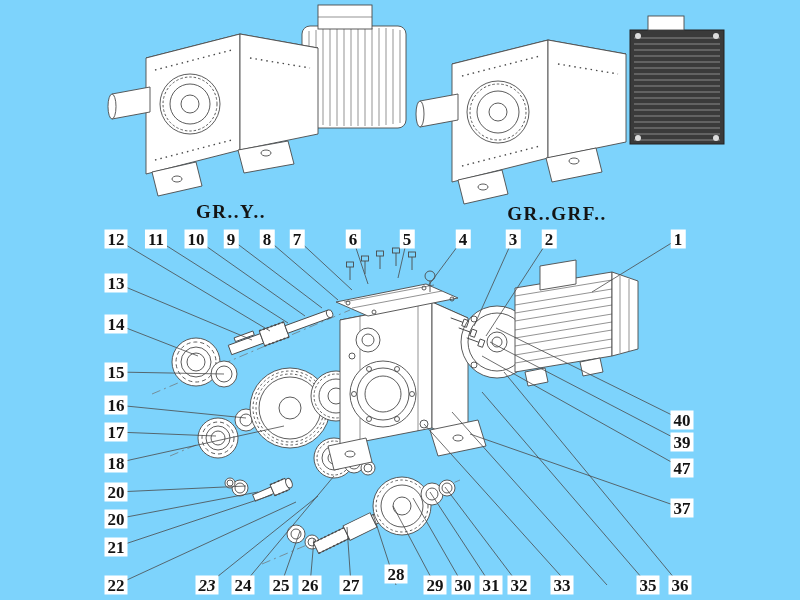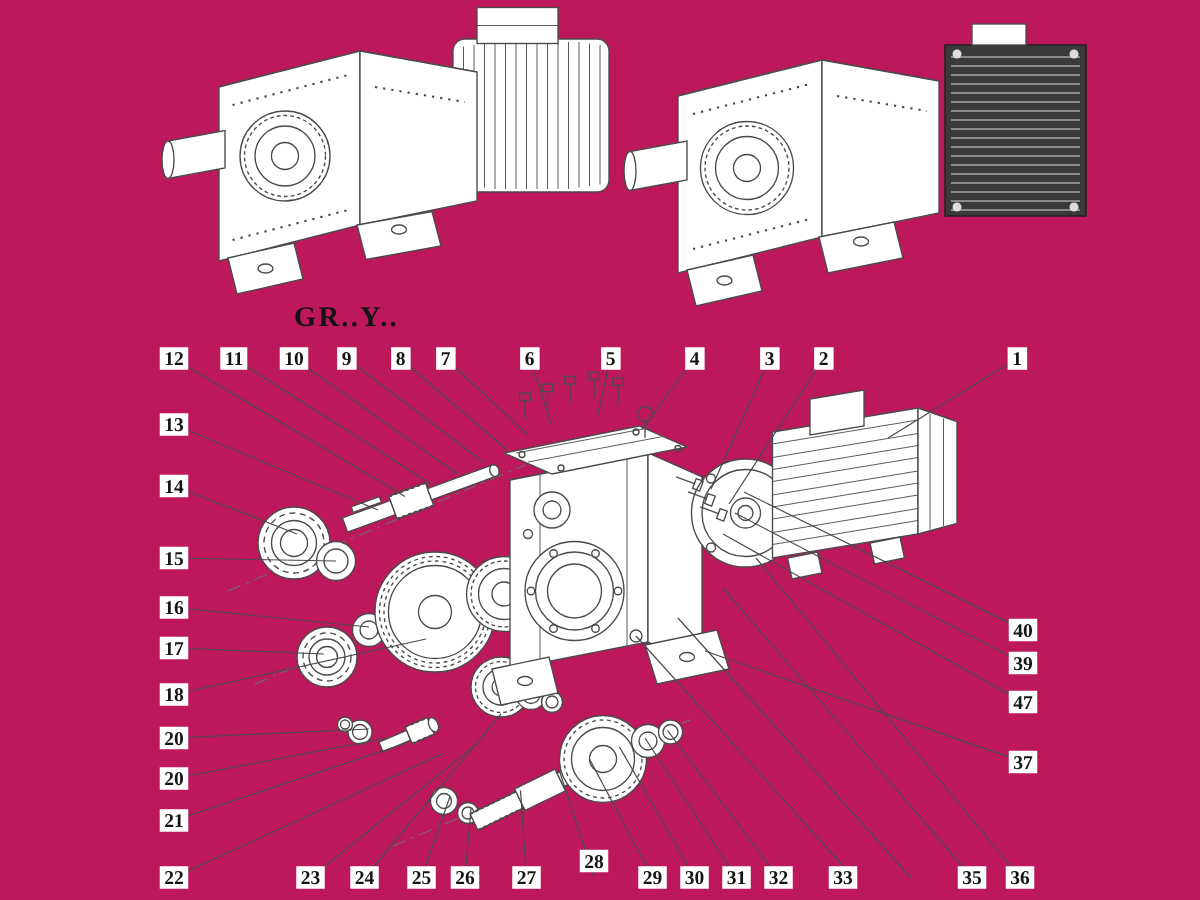--- a/index.html
+++ b/index.html
@@ -1,34 +1,35 @@
 <!DOCTYPE html>
 <html><head>
 <meta charset="utf-8">
 <style>
   html,body{margin:0;padding:0;background:#ffffff;}
-  #stage{position:relative;width:800px;height:600px;background:#be185d;overflow:hidden;
+  #stage{position:relative;width:800px;height:600px;background:#7dd3fc;overflow:hidden;
          font-family:"Liberation Serif",serif;}
   #diagram-canvas{position:absolute;left:0;top:0;z-index:1;}
   #callouts{position:absolute;left:0;top:0;width:800px;height:600px;z-index:2;pointer-events:none;}
   .callout{position:absolute;transform:translate(-50%,-50%);
-           font-weight:bold;font-size:13px;line-height:1;color:#141414;
+           font-weight:bold;font-size:17px;line-height:1;color:#141414;
            background:#ffffff;padding:1px 3px;}
   .model-label{position:absolute;transform:translate(-50%,-50%);z-index:2;
                font-weight:bold;font-size:19px;letter-spacing:1.5px;color:#141414;}
   
   .ink{stroke:#4a4a4a;fill:none;stroke-width:0.9;}
   .inkfill{stroke:#4a4a4a;fill:#ffffff;stroke-width:0.9;}
 </style>
 </head>
 <body>
 
 <div id="stage">
 
   <div class="model-label" style="left:231px;top:212px;">GR..Y..</div>
+  <div class="model-label" style="left:557px;top:214px;">GR..GRF..</div>
 
   <svg id="diagram-canvas" width="800" height="600" viewBox="0 0 800 600">
 
     <g class="ink">
 
       <g>
         <rect x="302" y="26" width="104" height="102" rx="8" class="inkfill"></rect>
         <g stroke-width="0.6">
           <line x1="309" y1="31" x2="309" y2="123"></line>
             <line x1="316" y1="30" x2="316" y2="124"></line>
@@ -414,21 +415,21 @@
       <div class="callout" style="left: 116px; top: 283px;">13</div>
       <div class="callout" style="left: 116px; top: 324px;">14</div>
       <div class="callout" style="left: 116px; top: 372px;">15</div>
       <div class="callout" style="left: 116px; top: 405px;">16</div>
       <div class="callout" style="left: 116px; top: 432px;">17</div>
       <div class="callout" style="left: 116px; top: 463px;">18</div>
       <div class="callout" style="left: 116px; top: 492px;">20</div>
       <div class="callout" style="left: 116px; top: 519px;">20</div>
       <div class="callout" style="left: 116px; top: 547px;">21</div>
       <div class="callout" style="left: 116px; top: 585px;">22</div>
-      <div class="callout" style="left: 207px; top: 585px;">23</div>
+      <div class="callout" style="left: 207px; top: 585px; font-style: italic;">23</div>
       <div class="callout" style="left: 243px; top: 585px;">24</div>
       <div class="callout" style="left: 281px; top: 585px;">25</div>
       <div class="callout" style="left: 310px; top: 585px;">26</div>
       <div class="callout" style="left: 351px; top: 585px;">27</div>
       <div class="callout" style="left: 396px; top: 574px;">28</div>
       <div class="callout" style="left: 435px; top: 585px;">29</div>
       <div class="callout" style="left: 463px; top: 585px;">30</div>
       <div class="callout" style="left: 491px; top: 585px;">31</div>
       <div class="callout" style="left: 519px; top: 585px;">32</div>
       <div class="callout" style="left: 562px; top: 585px;">33</div>

